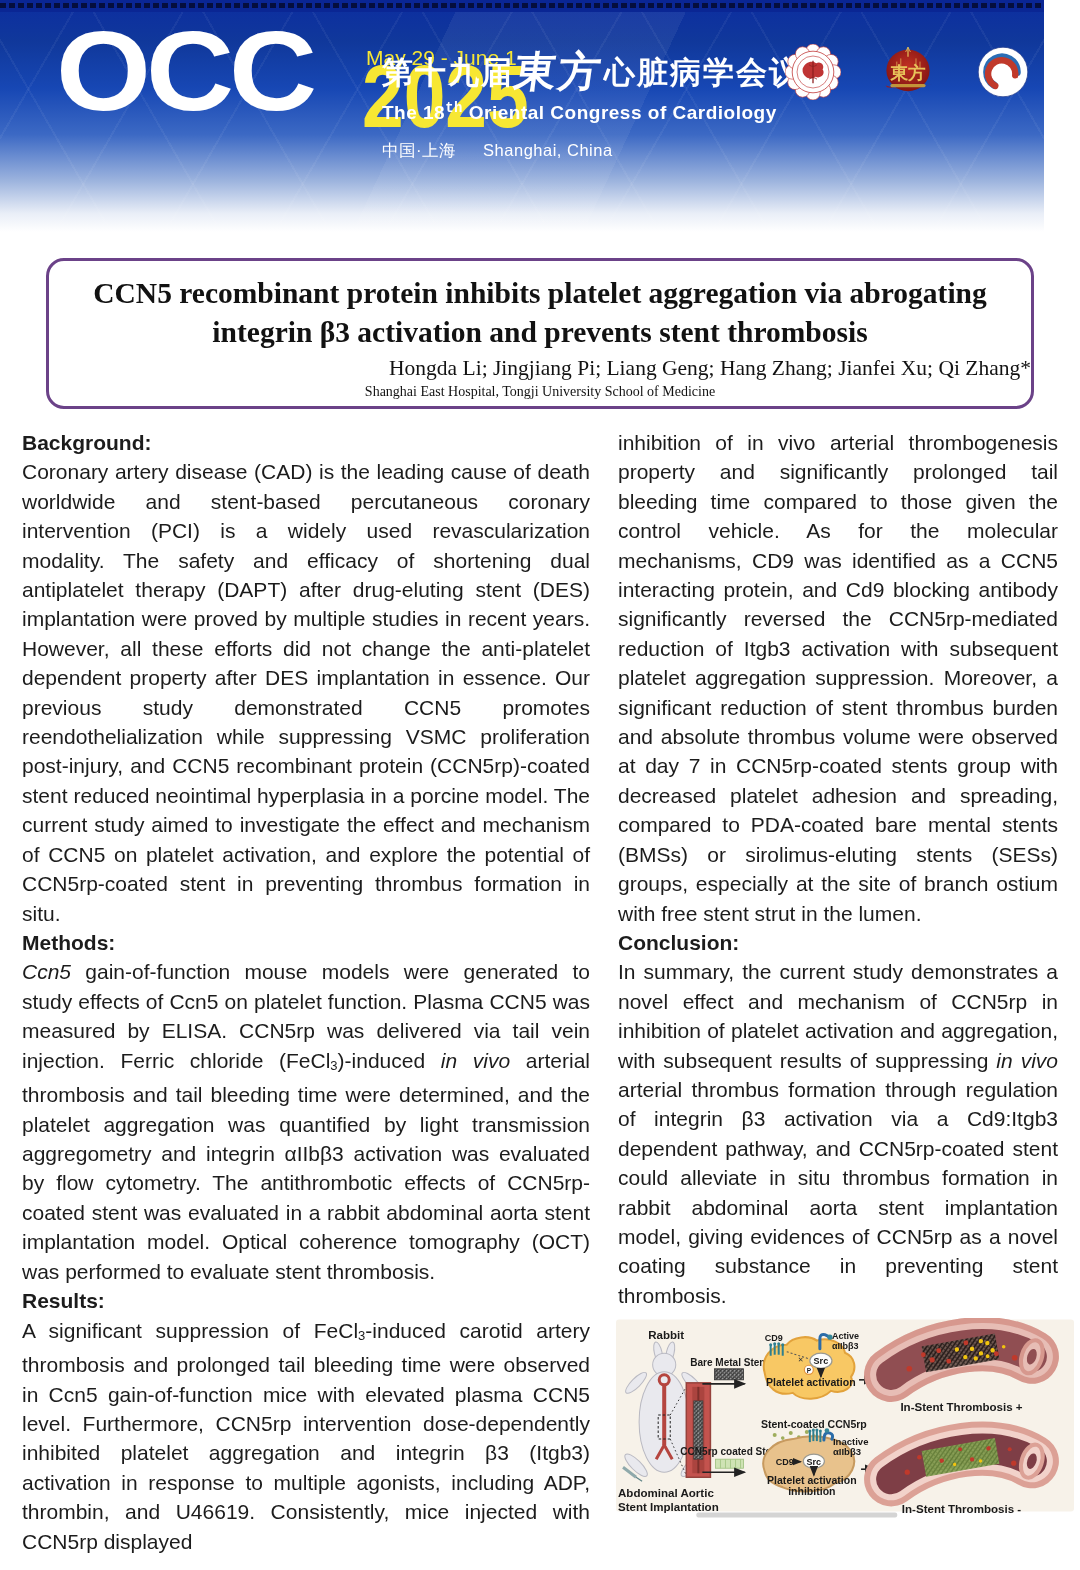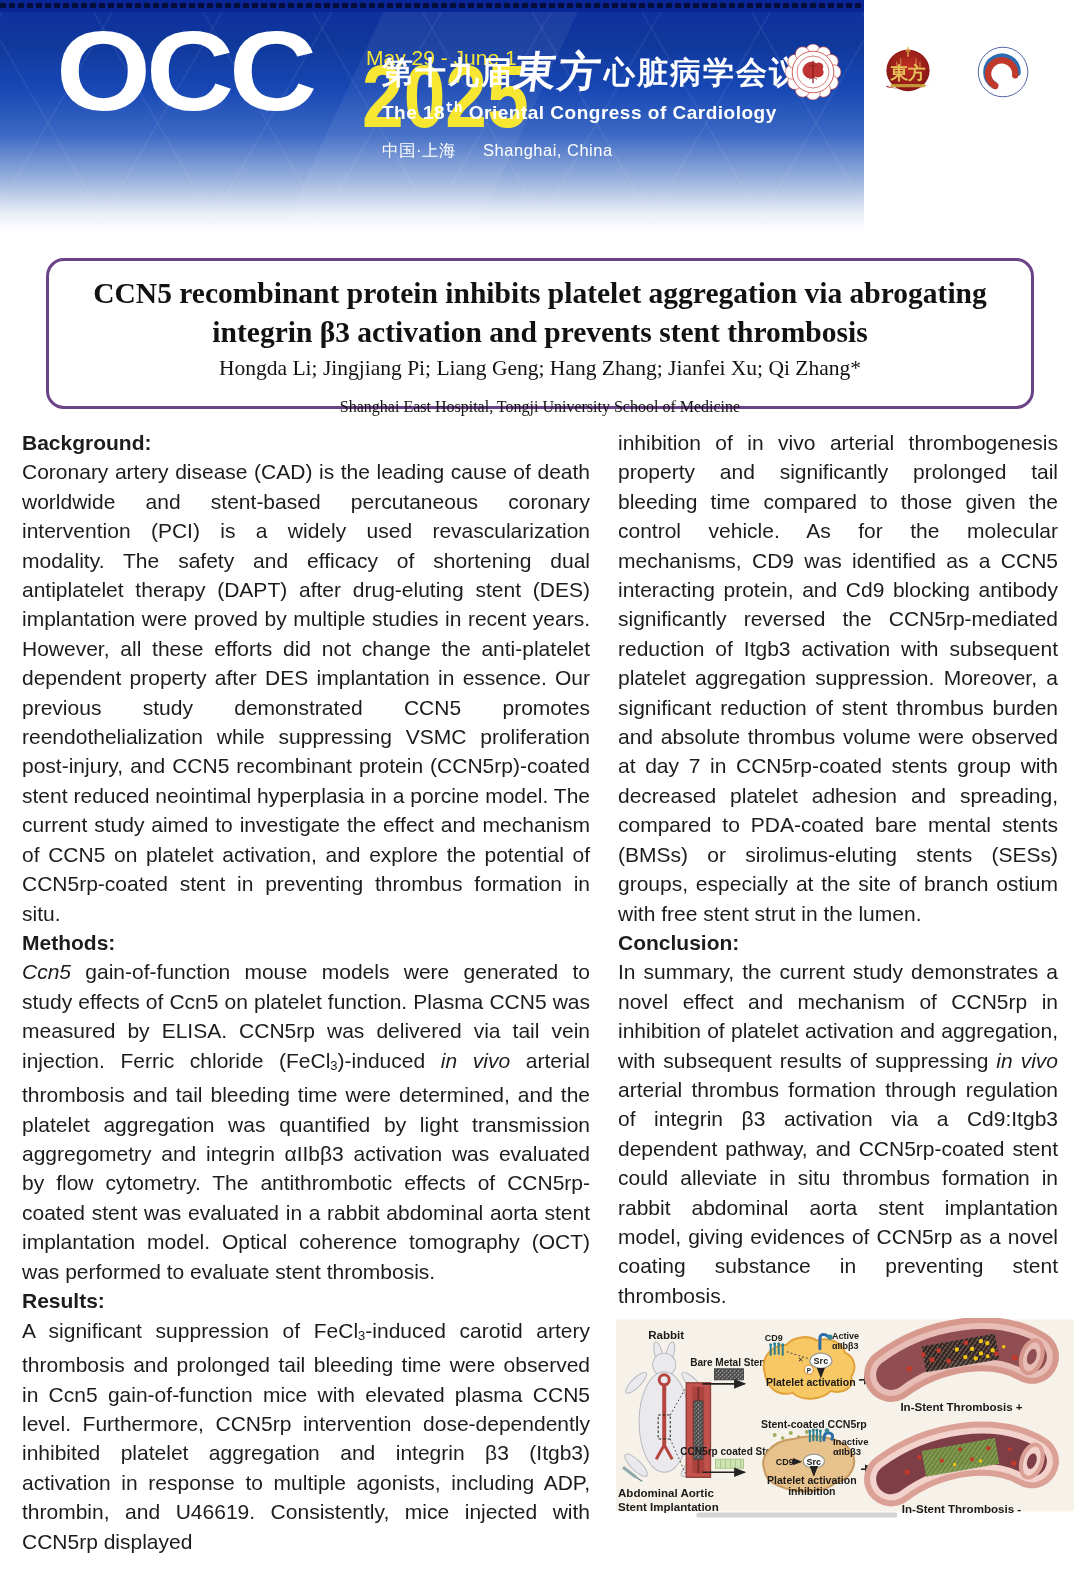--- a/index.html
+++ b/index.html
@@ -1,21 +1,21 @@
 <!DOCTYPE html>
 <html><head>
 <meta charset="utf-8">
 <style>
   * { margin:0; padding:0; box-sizing:border-box; }
   html,body { width:1080px; }
   body { font-family:"Liberation Sans", sans-serif; background:#ffffff; }
   .page { position:relative; width:1080px; height:1570px; overflow:hidden; background:#fff; }
 
   
-  .header { position:relative; width:864px; height:232px;
+  .header { position:relative; width:1044px; height:232px;
     background:linear-gradient(180deg,#0c2da0 0%,#10389b 18%,#1747b4 38%,#3c69c4 58%,#9db4de 78%,#e9eef7 92%,#ffffff 100%); }
   .header::before { content:""; position:absolute; inset:0; pointer-events:none;
     background:
       linear-gradient(115deg, transparent 40%, rgba(255,255,255,.06) 40%, rgba(255,255,255,.06) 60%, transparent 60%),
       repeating-linear-gradient(60deg, rgba(255,255,255,.05) 0 2px, transparent 2px 95px),
       repeating-linear-gradient(-60deg, rgba(255,255,255,.05) 0 2px, transparent 2px 95px); }
   .micro-strip { position:absolute; top:0; left:0; width:100%; height:12px; background:#0a2694;
     background-image:repeating-linear-gradient(90deg, rgba(4,10,46,.85) 0 6px, transparent 6px 9px);
     background-size:auto 5px; background-position:0 3px; background-repeat:repeat-x; }
   .occ-wordmark { position:absolute; left:56px; top:22px; color:#ffffff; font-weight:bold;
@@ -30,22 +30,22 @@
   .congress-en sup { font-size:14px;font-family:Liberation Mono, monospace; }
   .congress-loc { margin-top:16px; font-weight:normal; font-size:16.5px; letter-spacing:.5px; }
   .congress-loc .en { margin-left:22px; }
   .logos { position:absolute; left:785px; top:44px; display:flex; gap:38px; align-items:center; }
 
   
   .title-box { position:absolute; left:46px; top:258px; width:988px; height:151px;
     border:3px solid #6b4288; border-radius:18px; background:#fff; text-align:center;
     font-family:"Liberation Serif", serif; color:#121212; padding-top:13px; }
   .poster-title { font-weight:bold; font-size:29.5px; line-height:39px; padding:0 30px; }
-  .poster-authors { font-size:21.5px; margin-top:4px; }
-  .poster-affil { font-size:16px; margin-top:17px; }
+  .poster-authors { font-size:21.5px; margin-top:4px;text-align:right; }
+  .poster-affil { font-size:14px; margin-top:3px; }
 
   
   .body-wrap { position:absolute; left:0; top:428px; width:1080px; display:flex; padding:0 22px; gap:28px; }
   .col { color:#1c1c1c; font-size:21px; line-height:29.4px; text-align:justify; }
   .col.left { width:572px; }
   .col.right { width:440px; }
   .sec-h { font-weight:bold; text-align:left; }
   .sec-p { margin:0; }
   .sec-p .i { font-style:italic; }
   .sec-p .sub { font-size:.62em; vertical-align:-0.18em; }

